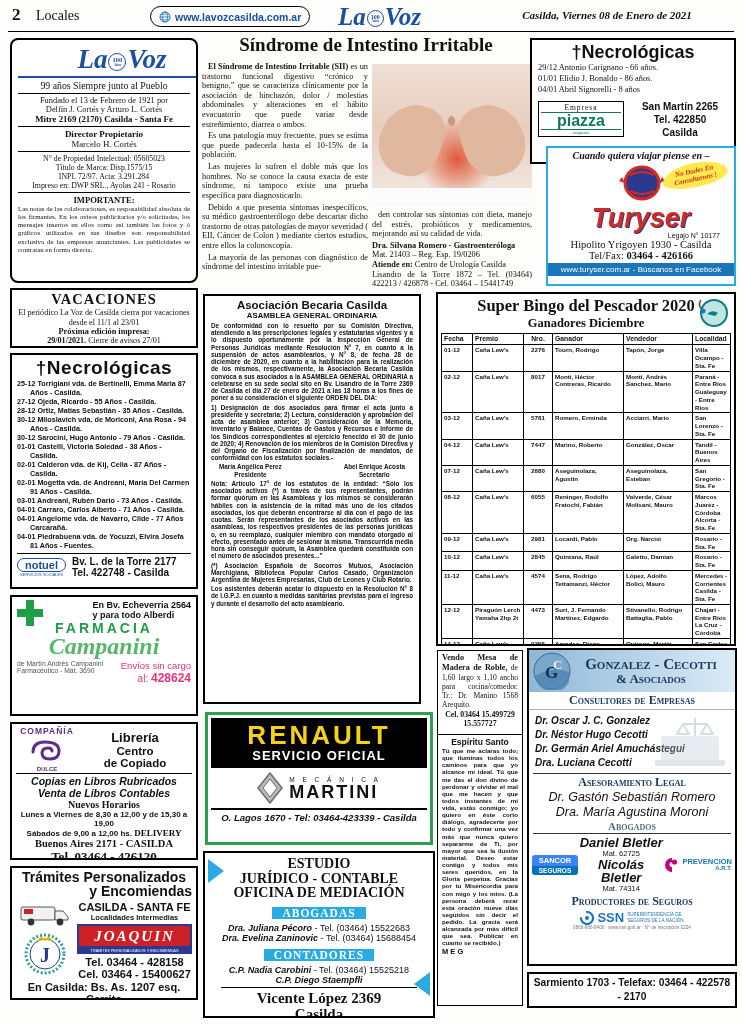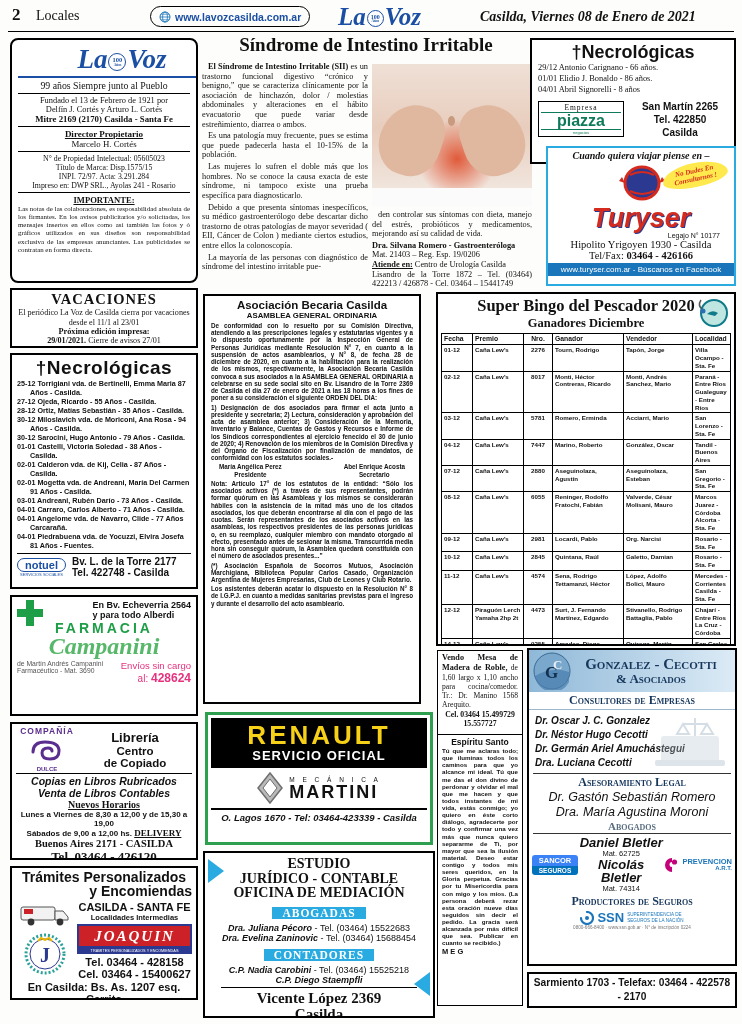--- a/index.html
+++ b/index.html
@@ -2,21 +2,21 @@
 <html><head>
 <meta charset="utf-8">
 <style>
   html,body{margin:0;padding:0;background:#9a9a9a;}
   .page{position:relative;width:742px;height:1024px;margin:0 auto;background:#fdfdfb;
         font-family:"Liberation Sans",sans-serif;color:#111;overflow:hidden;}
   .abs{position:absolute;box-sizing:border-box;}
   .bx{border:2px solid #000;background:#fff;}
   .bx1{border:1.5px solid #000;background:#fff;}
   .serif{font-family:"Liberation Serif",serif;}
-  .c{text-align:center;}.j{text-align:justify;}.b{font-weight:bold;}.i{font-style:italic;}.u{text-decoration:underline;}
+  .c{text-align:center;}.j{text-align:justify;}.b{font-weight:bold;}.i{font-style:italic;}.u{}
   .hr{border-top:1px solid #000;margin:2px 0;}
   .pre{white-space:pre-line;}
   
   .pill{display:flex;align-items:center;gap:4px;border:1.5px solid #000;border-radius:11px;padding:2px 8px;}
   .lavoz{display:inline-flex;align-items:flex-end;gap:1px;color:#1b4fa3;font-family:"Liberation Serif",serif;font-style:italic;font-weight:bold;}
   .lavoz .badge{display:inline-flex;flex-direction:column;align-items:center;justify-content:center;
     border:1.6px solid #1b4fa3;border-radius:50%;background:#fff;font-style:normal;line-height:1;}
   
   .ne{font-size:7.2px;font-weight:bold;line-height:1.25;padding-left:13px;text-indent:-13px;}
   .nr{font-size:8.4px;font-family:"Liberation Serif",serif;line-height:1.3;}
@@ -64,21 +64,21 @@
     <span class="b" style="font-size:10.5px;color:#1b4fa3;">www.lavozcasilda.com.ar</span>
   </div>
   <div class="abs lavoz" style="left:338px;top:3px;">
     <span style="font-size:25px;">La</span>
     <span class="badge" style="width:15px;height:15px;margin-bottom:4px;">
       <span style="font-size:6px;font-weight:bold;">100</span>
       <span style="font-size:3.5px;">Años</span>
     </span>
     <span style="font-size:25px;">Voz</span>
   </div>
-  <div class="abs serif b i" style="left:480px;top:9px;width:254px;text-align:left;font-size:14px;">Casilda, Viernes 08 de Enero de 2021</div>
+  <div class="abs serif b i" style="left:480px;top:9px;width:254px;text-align:center;font-size:11px;">Casilda, Viernes 08 de Enero de 2021</div>
   <div class="abs" style="left:8px;top:31px;width:726px;border-top:1.8px solid #000;"></div>
 
   <div class="abs bx c" style="left:10px;top:38px;width:188px;height:245px;border-radius:8px;padding:4px 6px;overflow:hidden;">
     <div class="lavoz" style="justify-content:center;width:100%;display:inline-flex;border-bottom:2px solid #1b4fa3;padding:0 18px 1px;">
       <span style="font-size:27px;">La</span>
       <span class="badge" style="width:16px;height:16px;margin-bottom:4px;">
         <span style="font-size:6.5px;font-weight:bold;">100</span>
         <span style="font-size:3.5px;">Años</span>
       </span>
       <span style="font-size:27px;">Voz</span>

